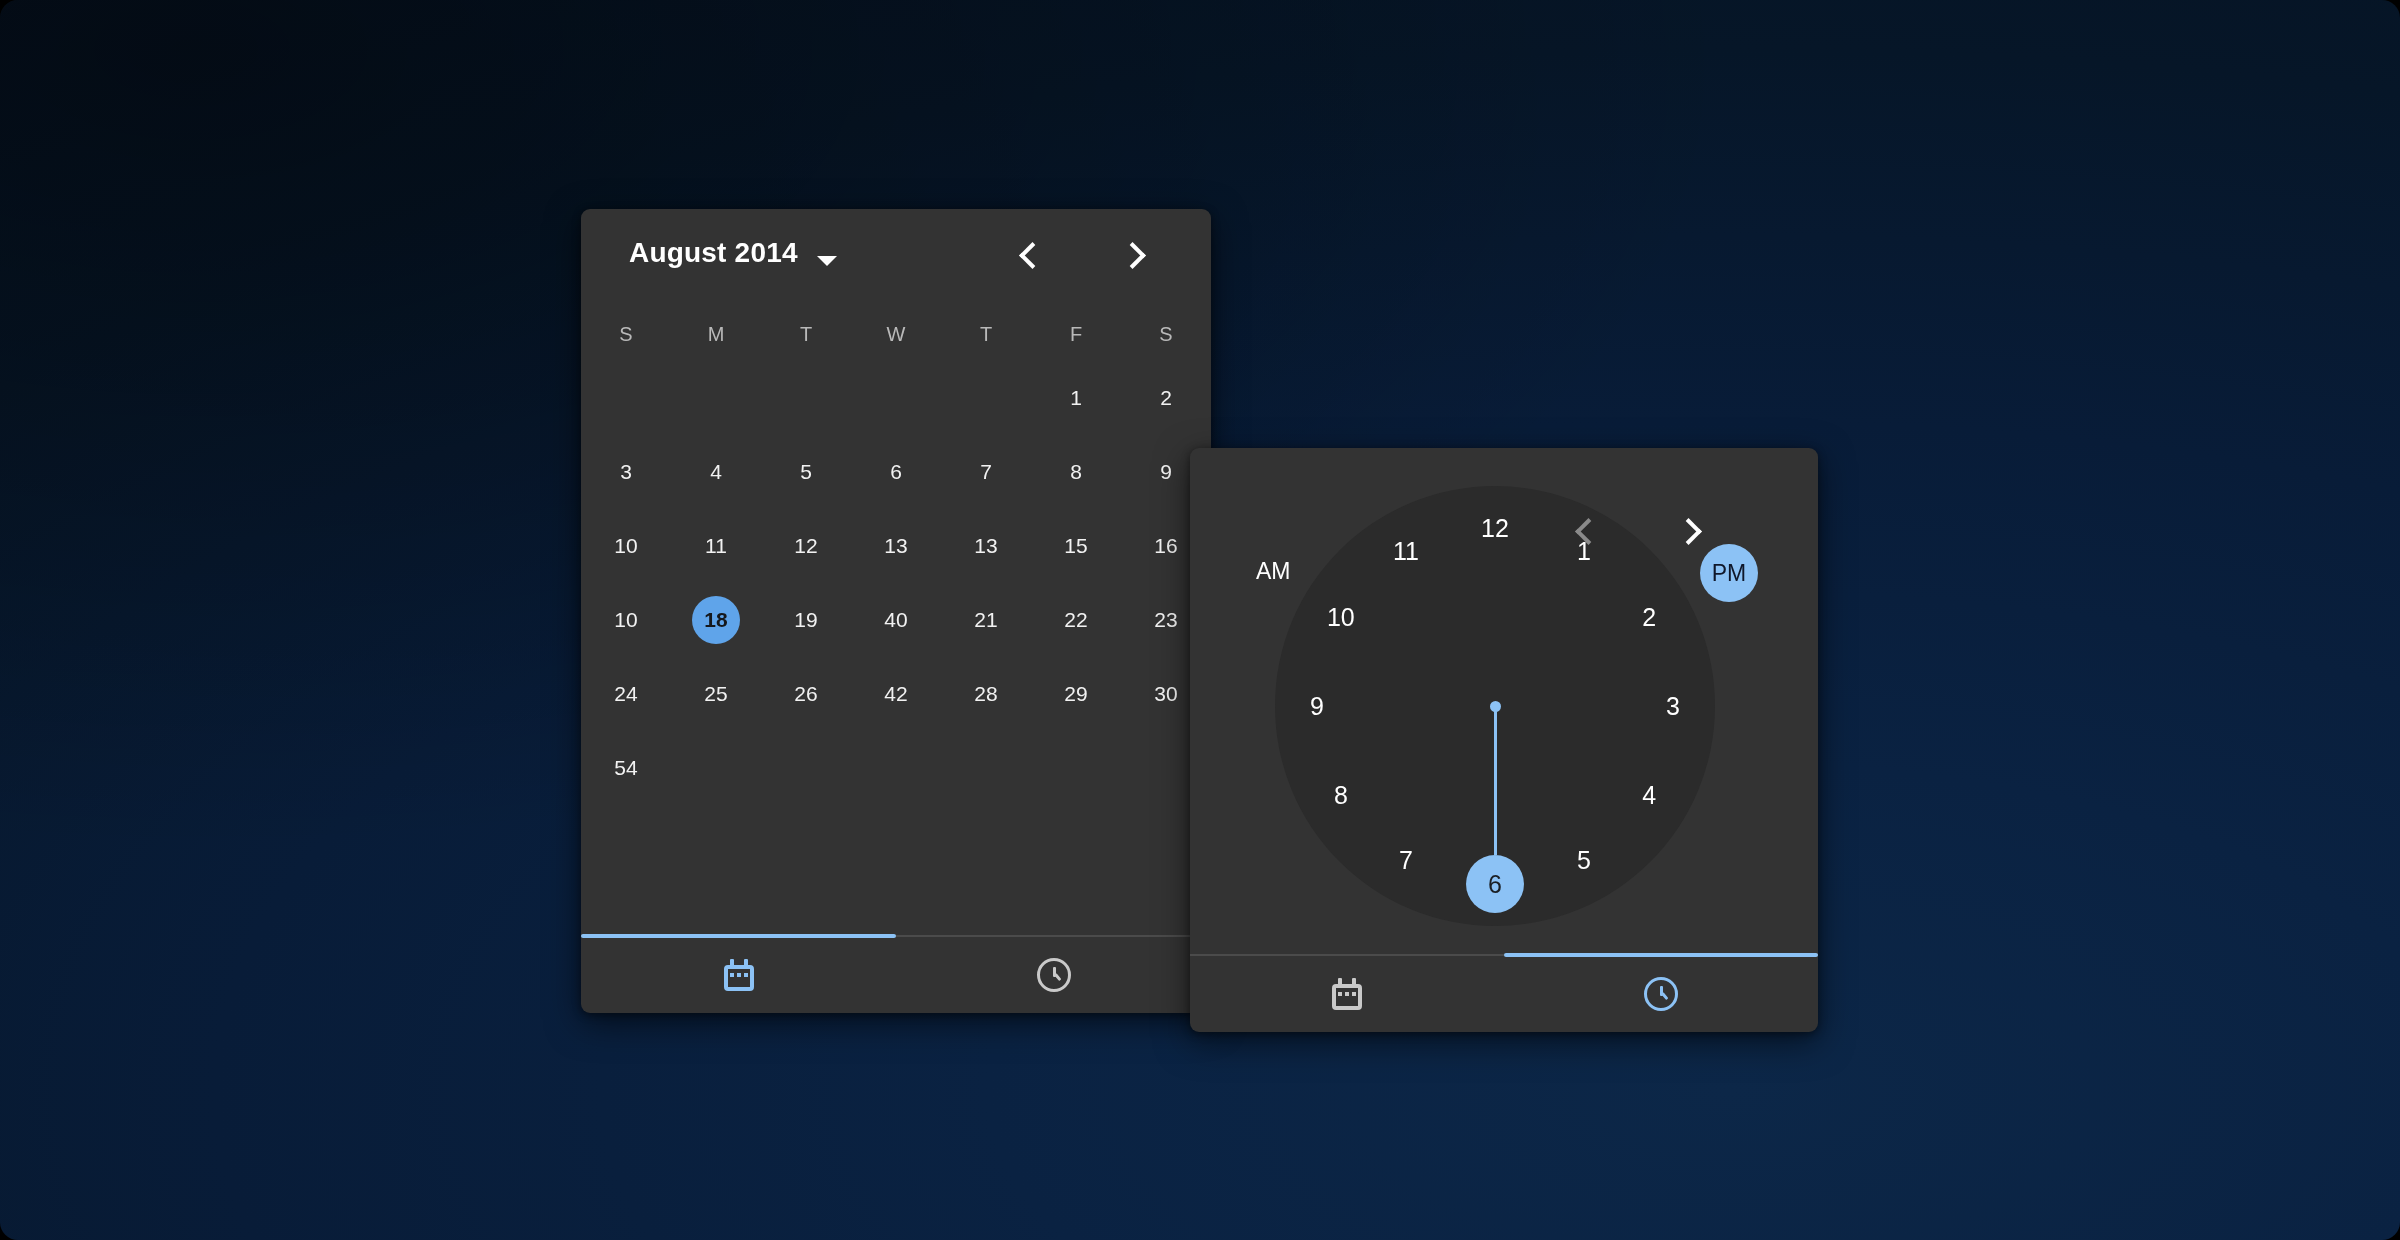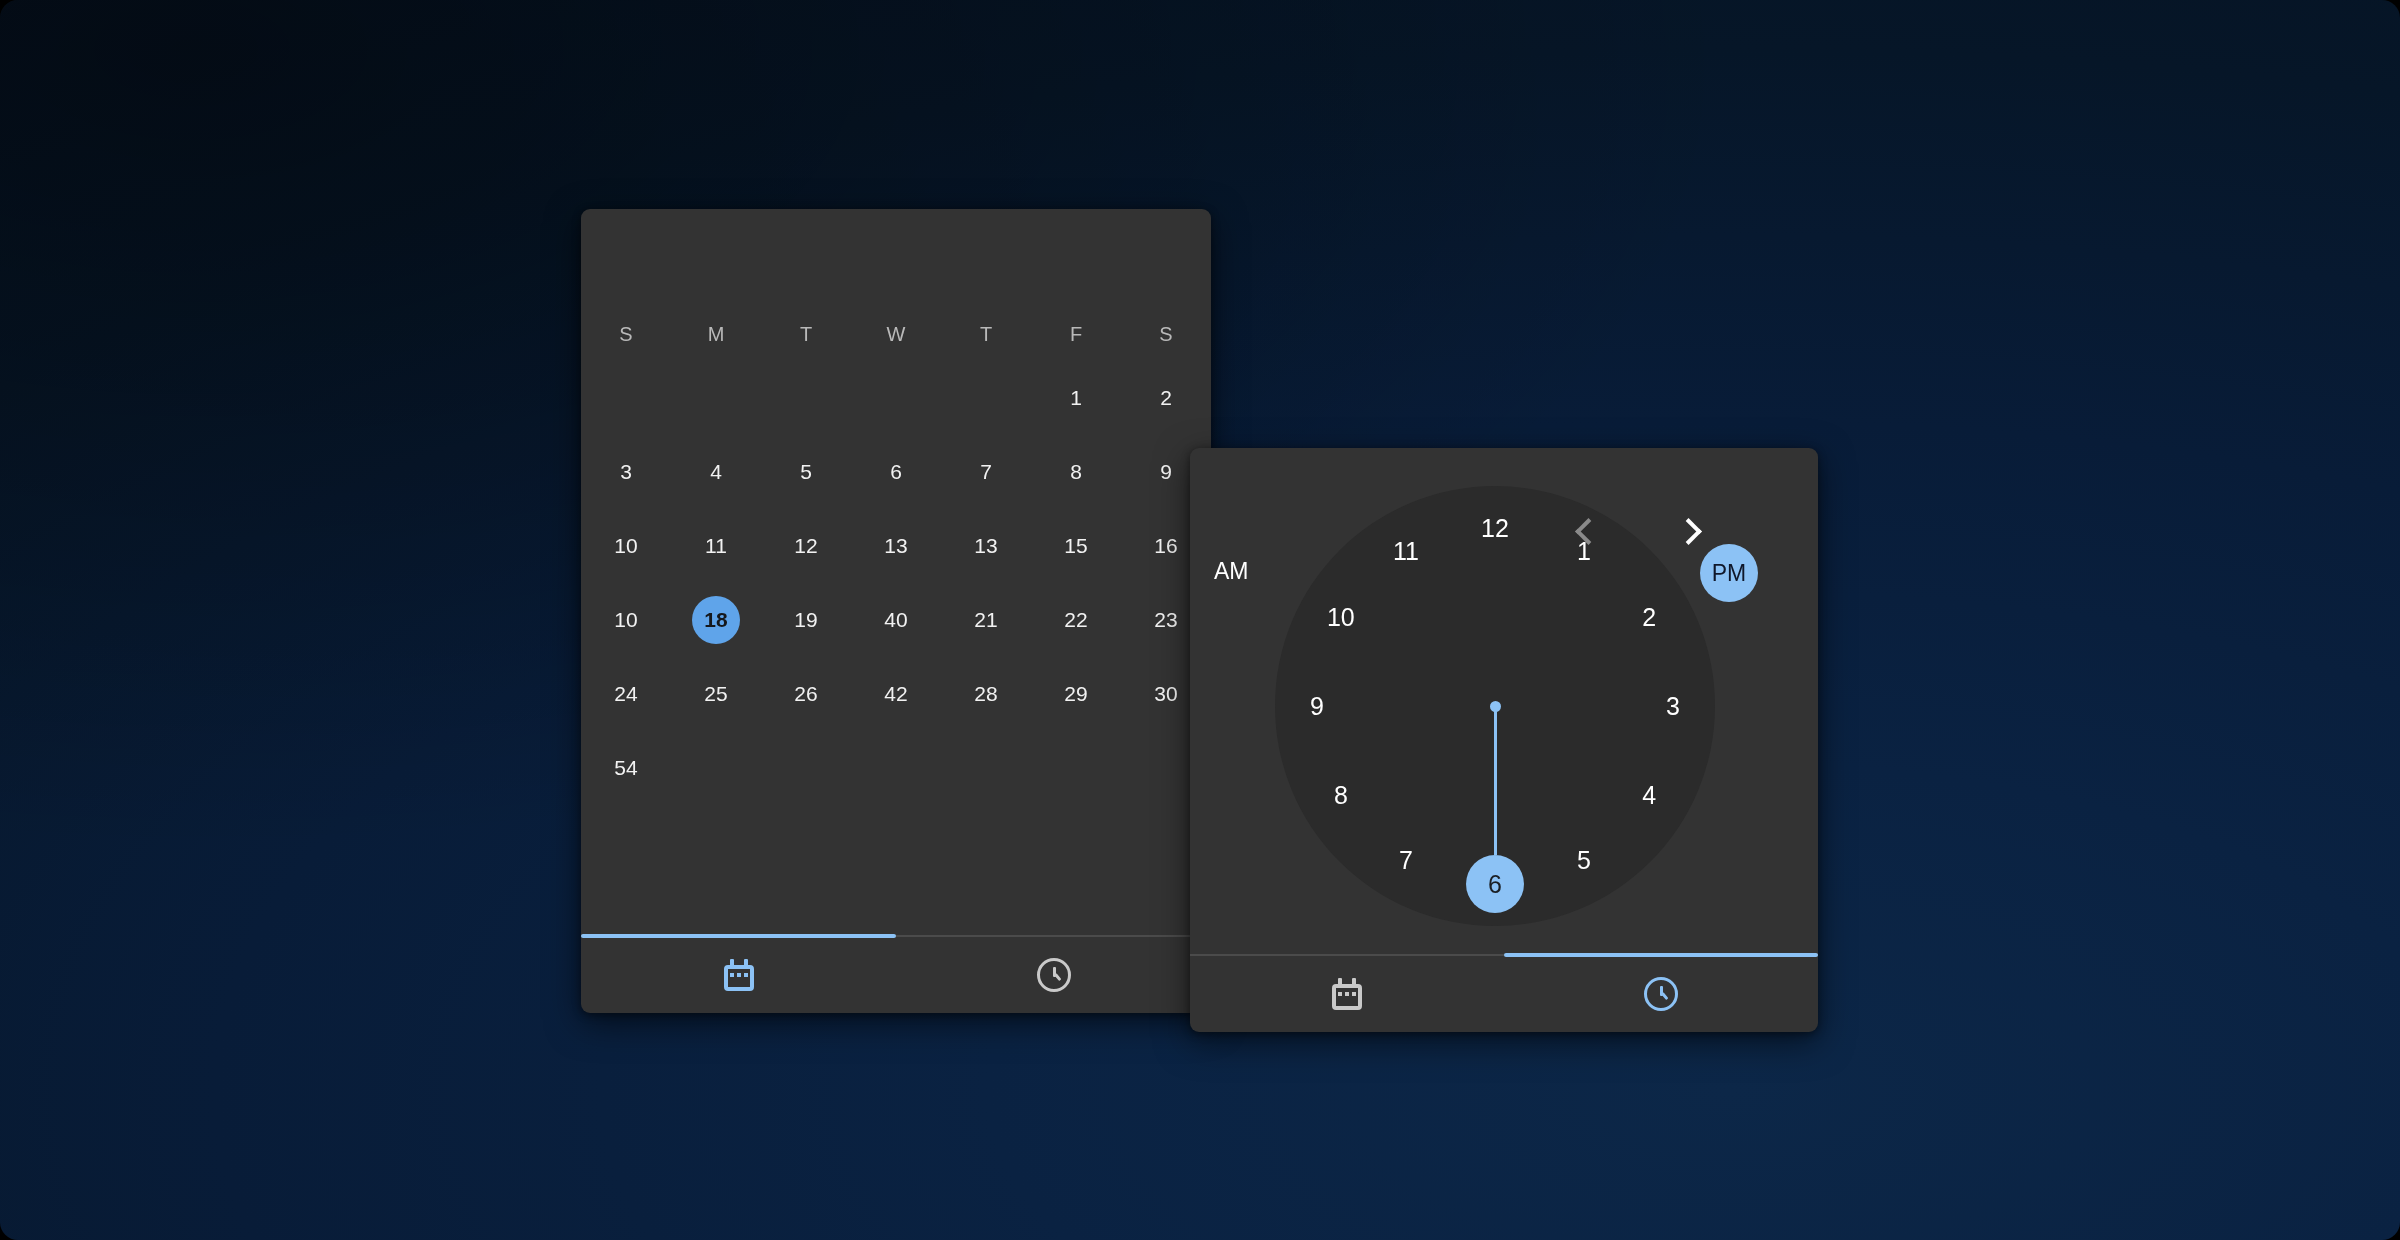--- a/index.html
+++ b/index.html
@@ -310,20 +310,21 @@
   
   .ampm {
     position: absolute;
     display: flex;
     align-items: center;
     justify-content: center;
     font-size: 23px;
   }
   .ampm.plain {
     color: #ffffff;
+    margin-left: 42px;
   }
   .ampm.pill {
     width: 58px; height: 58px;
     border-radius: 50%;
     background: #8cc2f5;
     color: #0f172a;
   }
   .time-nav {
     position: absolute;
     width: 56px; height: 56px;
@@ -332,20 +333,31 @@
   #time-prev { left: 369px; display:flex; align-items:center; justify-content:center; }
   #time-next { left: 471px; display:flex; align-items:center; justify-content:center; }
 </style>
 </head>
 <body>
 
 <div id="stage">
 
   <div class="panel" id="date-panel">
 
+    <div class="date-header">
+      <div class="month-label">August 2014</div>
+      <div class="month-caret"></div>
+
+      <div class="nav-btn" id="date-prev">
+        <span class="chev left chev-bright"></span>
+      </div>
+      <div class="nav-btn" id="date-next">
+        <span class="chev right chev-bright"></span>
+      </div>
+    </div>
 
     <div class="weekday-row" id="weekday-row">
         <div>S</div>
         <div>M</div>
         <div>T</div>
         <div>W</div>
         <div>T</div>
         <div>F</div>
         <div>S</div>
       </div>

